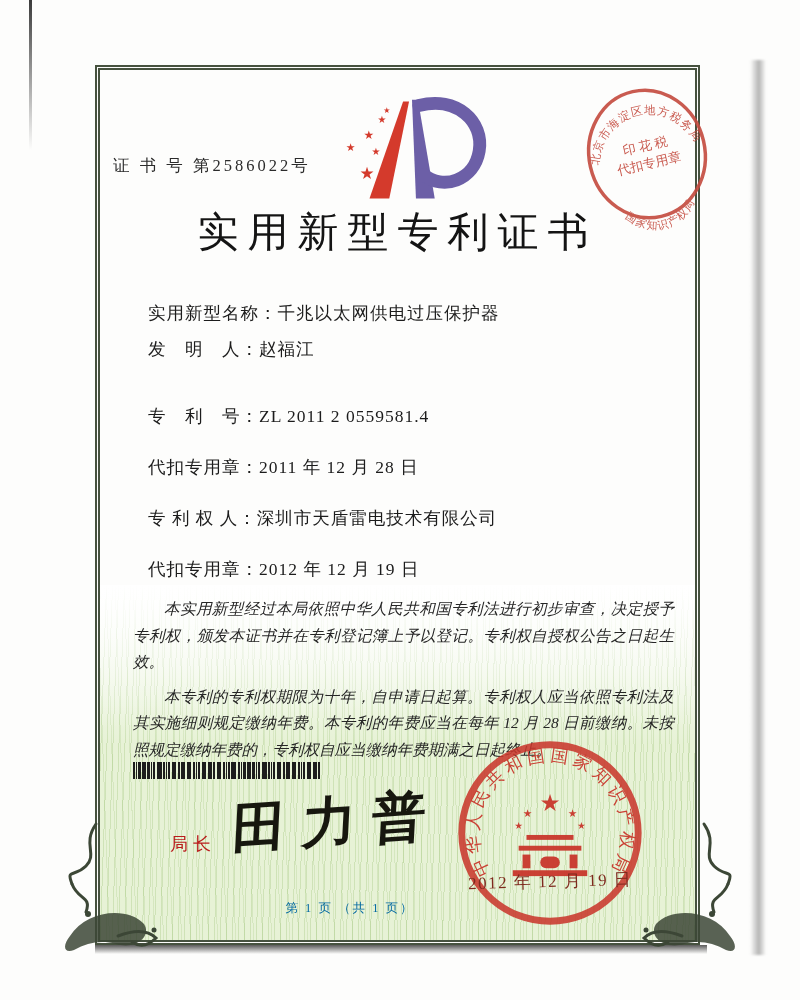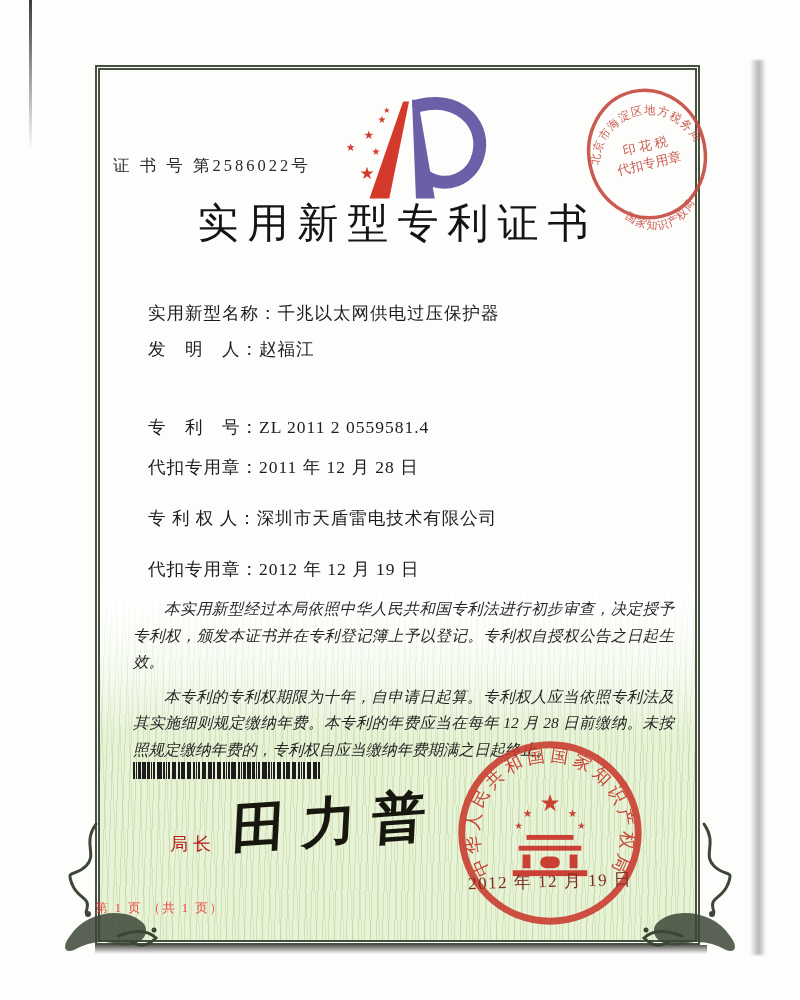--- a/index.html
+++ b/index.html
@@ -17,40 +17,40 @@
     border:5px double #46523f;box-sizing:border-box;}
   .guilloche{position:absolute;left:100px;top:585px;width:595px;height:355px;
     background-image:
       linear-gradient(to bottom, rgba(255,255,255,1) 0%, rgba(255,255,255,0) 45%),
       repeating-linear-gradient(92deg, rgba(150,190,110,.30) 0 1px, rgba(255,255,255,0) 1px 6px),
       repeating-linear-gradient(88deg, rgba(150,190,110,.22) 0 1px, rgba(255,255,255,0) 1px 9px),
       linear-gradient(to bottom, rgba(231,242,214,0) 0%, #e7f2d6 40%);}
   .cert-no{position:absolute;left:113px;top:110px;font-size:16.5px;letter-spacing:3px;color:#2b2b2b;margin-top:45px;}
   .logo{position:absolute;left:328px;top:90px;width:168px;height:126px;}
   .stamp{position:absolute;left:572px;top:74px;width:150px;height:160px;transform:rotate(-13deg);opacity:.9;}
-  .title{position:absolute;left:95px;top:196px;width:605px;margin:0;text-align:center;
+  .title{position:absolute;left:95px;top:205px;width:605px;margin:0;text-align:center;
     font-size:41px;font-weight:500;letter-spacing:9px;color:#141414;}
   .fields{position:absolute;left:140px;top:301px;width:530px;font-size:17.5px;letter-spacing:1px;}
   .field-row{position:absolute;left:0;white-space:nowrap;margin-left:8px;}
   .body-text{position:absolute;left:125px;top:588px;width:557px;font-size:15.5px;line-height:26.5px;
     text-align:justify;color:#262626;font-style:italic;}
   .body-text p{margin:8px;text-indent:2em;}
   .barcode{position:absolute;left:133px;top:762px;width:188px;height:17px;
     background-image:
       repeating-linear-gradient(90deg,#1d1d1d 0 2px,rgba(0,0,0,0) 2px 5px),
       repeating-linear-gradient(90deg,#1d1d1d 0 1px,rgba(0,0,0,0) 1px 7px),
       repeating-linear-gradient(90deg,#1d1d1d 0 1px,rgba(0,0,0,0) 1px 3px);}
   .sig-label{position:absolute;left:170px;top:832px;font-size:18px;letter-spacing:5px;color:#b91c1c;}
   .sig-name{position:absolute;left:232px;top:786px;font-size:54px;letter-spacing:16px;color:#17170f;
     font-family:"DejaVu Sans", sans-serif;font-weight:600;transform:rotate(-4deg) skewX(-7deg);}
   .seal{position:absolute;left:452px;top:735px;width:196px;height:196px;opacity:.95;}
   .seal-date{position:absolute;left:468px;top:870px;font-size:17px;letter-spacing:1.5px;color:#7e2a1e;
     transform:rotate(-1.5deg);white-space:nowrap;}
-  .footer{position:absolute;left:95px;top:900px;width:510px;text-align:left;
-    font-size:12.5px;letter-spacing:2px;color:#ef4444;}
+  .footer{position:absolute;left:95px;top:900px;width:510px;text-align:center;
+    font-size:12.5px;letter-spacing:2px;color:#0369a1;}
   .flourish{position:absolute;width:130px;height:140px;}
   .flourish-bl{left:58px;top:818px;}
   .flourish-br{left:612px;top:818px;transform:scaleX(-1);}
   svg text{font-family:"Liberation Serif", serif;}
 </style>
 </head>
 <body>
 
 <div class="page">
 
@@ -114,21 +114,21 @@
 
   <h1 class="title">实用新型专利证书</h1>
 
   <div class="fields">
     <div class="field-row" style="top:0px">
       <span>实用新型名称：</span><span>千兆以太网供电过压保护器</span>
     </div>
     <div class="field-row" style="top:36px">
       <span>发　明　人：</span><span>赵福江</span>
     </div>
-    <div class="field-row" style="top:114px">
+    <div class="field-row" style="top:103px">
       <span>专　利　号：</span><span>ZL 2011 2 0559581.4</span>
     </div>
     <div class="field-row" style="top:154px">
       <span>代扣专用章：</span><span>2011 年 12 月 28 日</span>
     </div>
     <div class="field-row" style="top:205px">
       <span>专 利 权 人：</span><span>深圳市天盾雷电技术有限公司</span>
     </div>
     <div class="field-row" style="top:256px">
       <span>代扣专用章：</span><span>2012 年 12 月 19 日</span>

